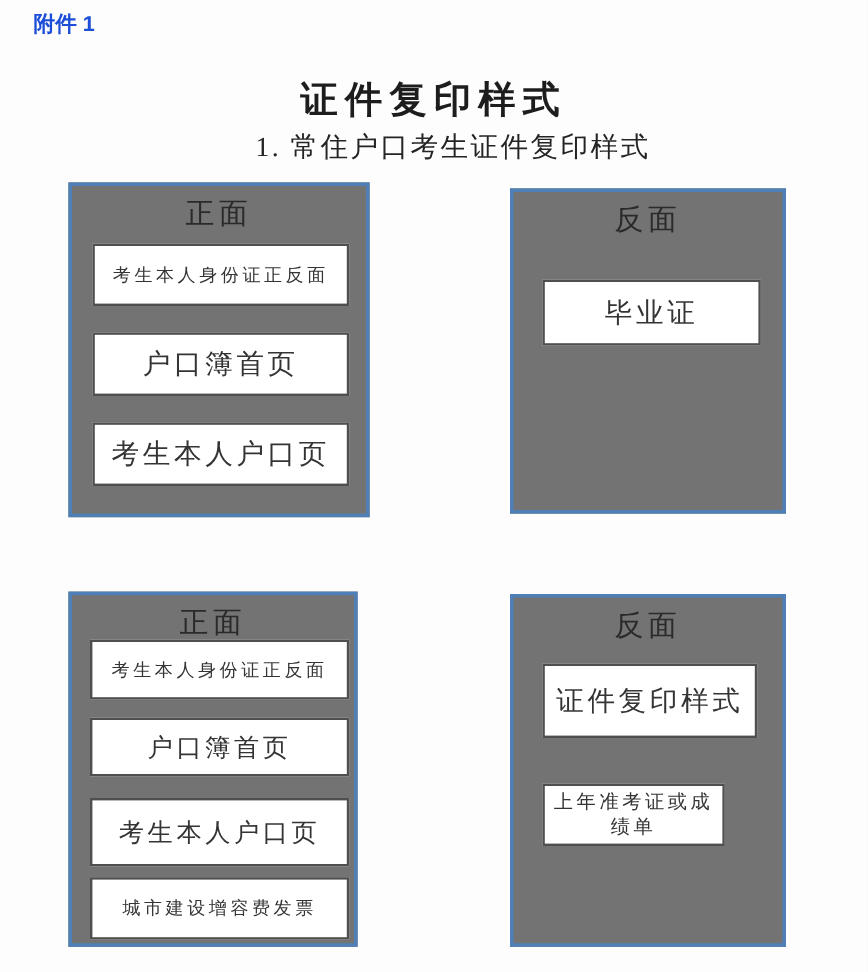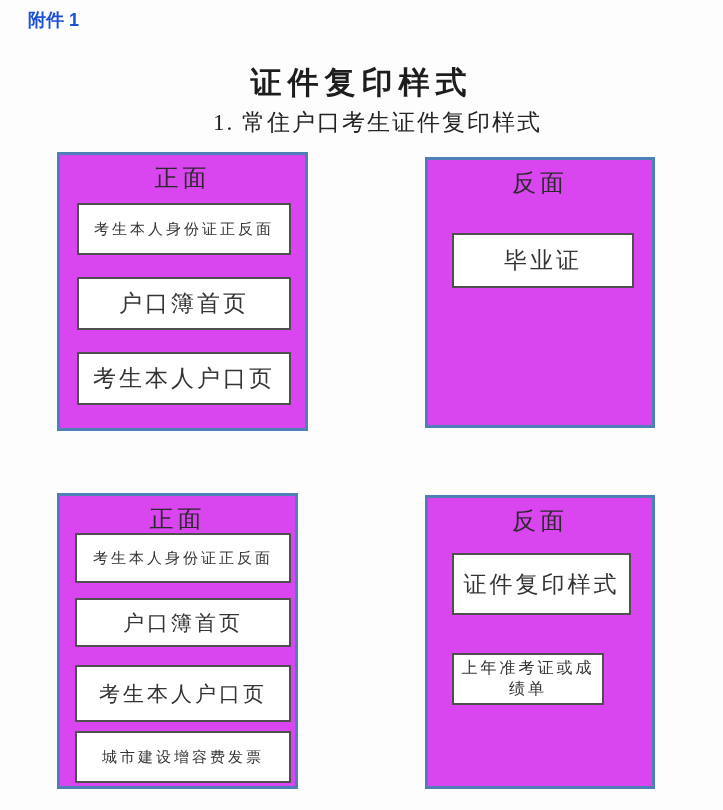--- a/index.html
+++ b/index.html
@@ -45,21 +45,21 @@
     letter-spacing:2px;
     color:#242424;
     padding-left:16px;
   }
   #h1{ top:107px; }
   #h2{ top:453px; }
 
   .panel{
     position:absolute;
     border:3px solid var(--blue);
-    background:#d946ef;
+    background:#737373;
     box-sizing:border-box;
   }
   #s1-front{ left:57px;  top:152px; width:251px; height:279px; }
   #s1-back { left:425px; top:157px; width:230px; height:271px; }
   #s2-front{ left:57px;  top:493px; width:241px; height:296px; }
   #s2-back { left:425px; top:495px; width:230px; height:294px; }
 
   .panel-label{
     position:absolute;
     left:0; top:7px; width:100%;

